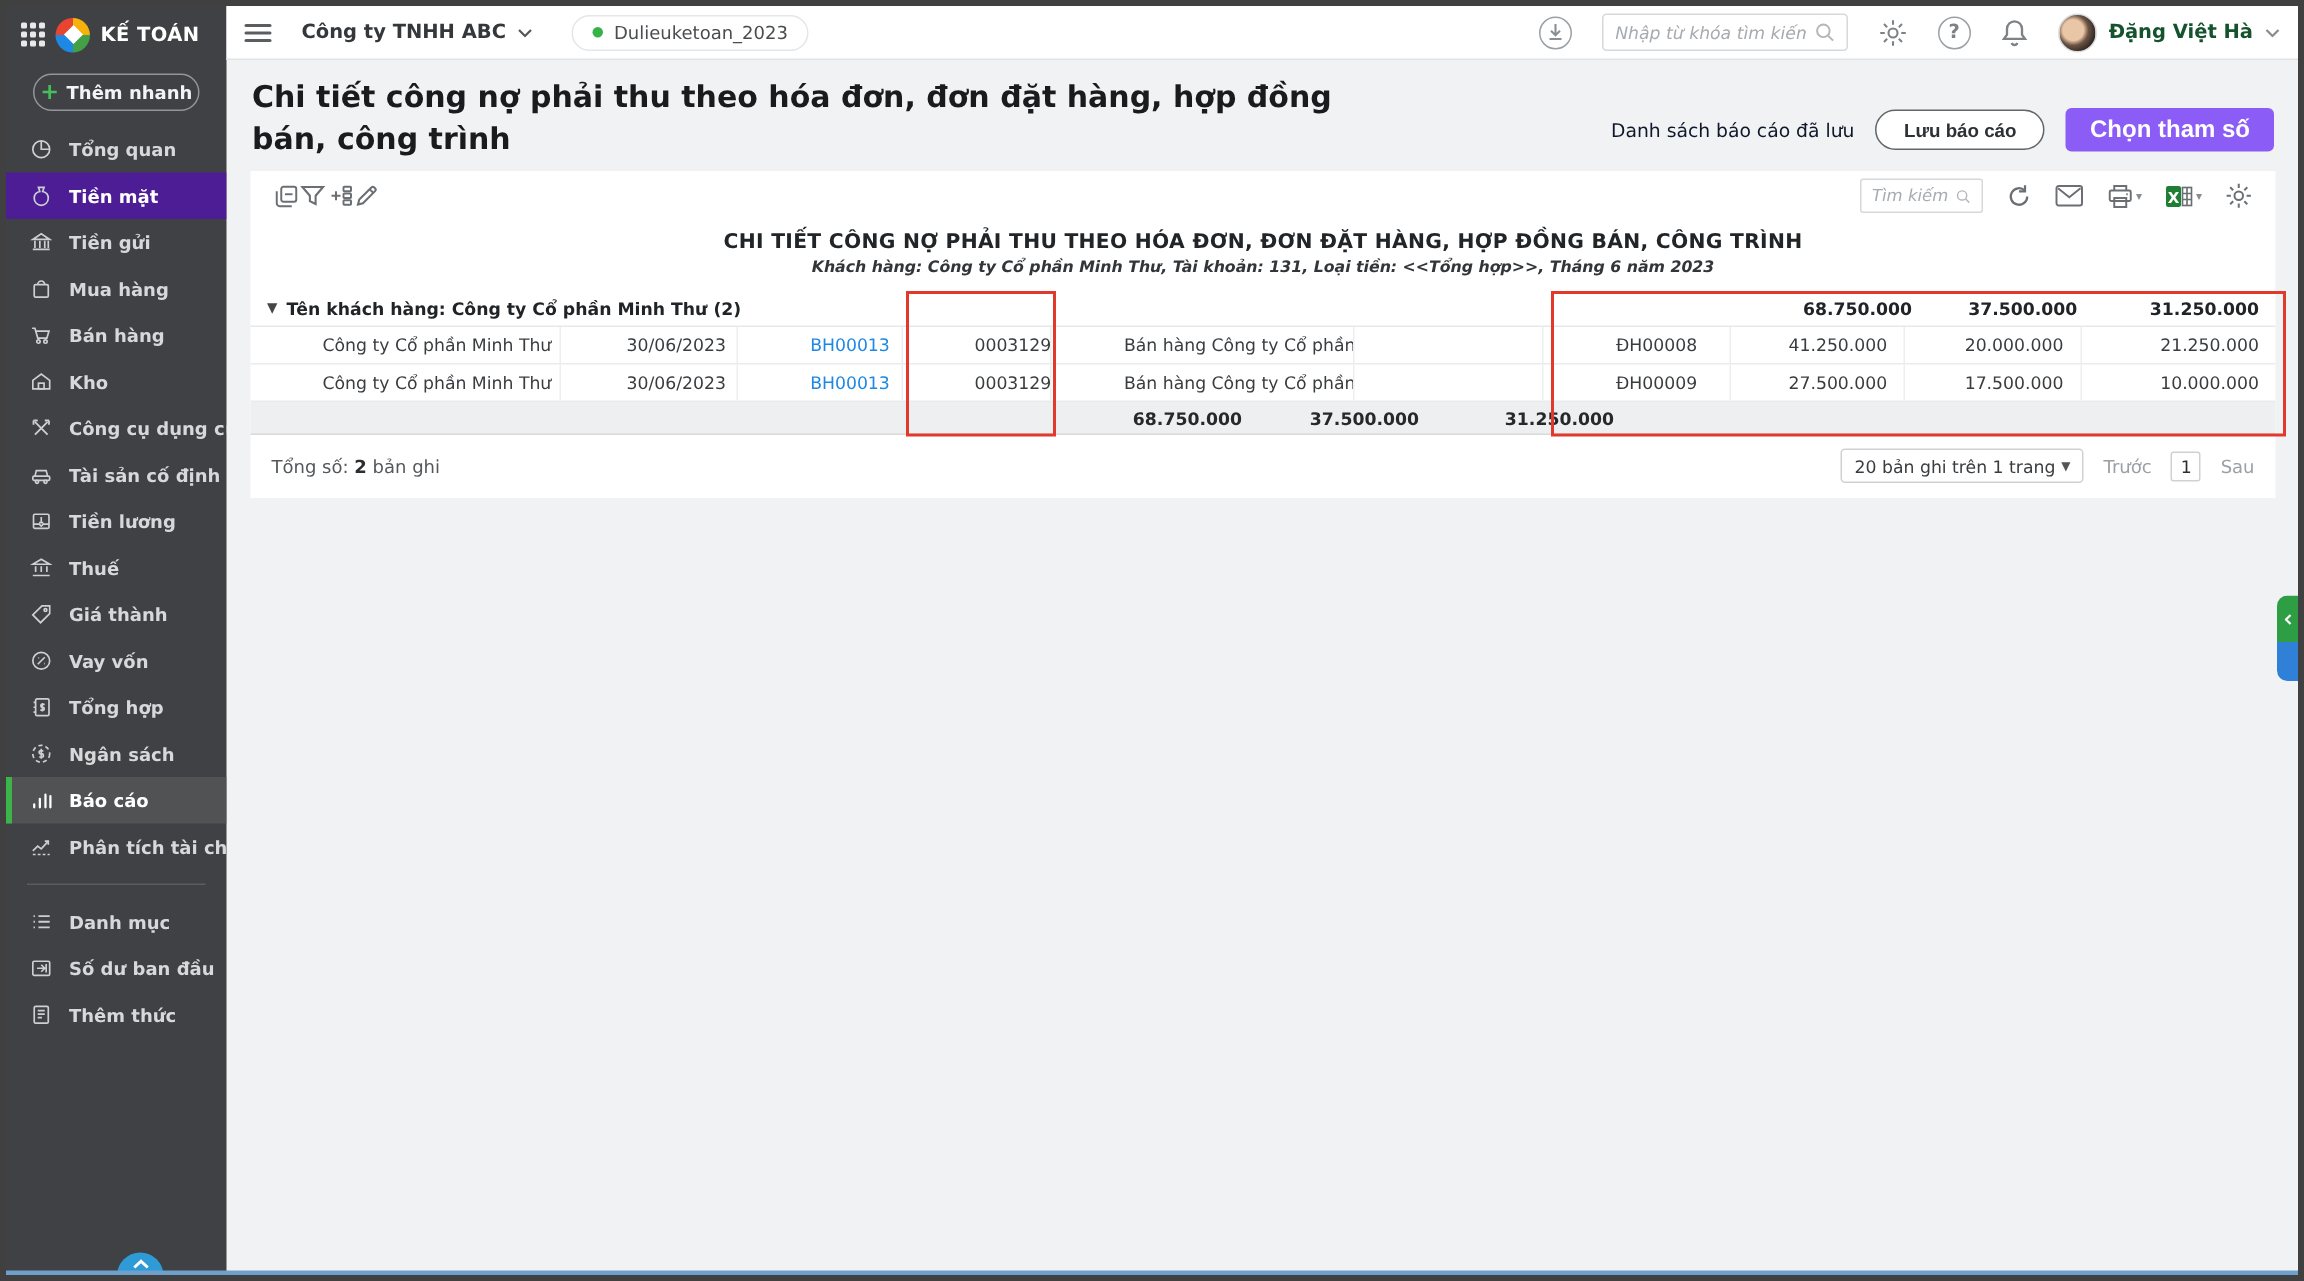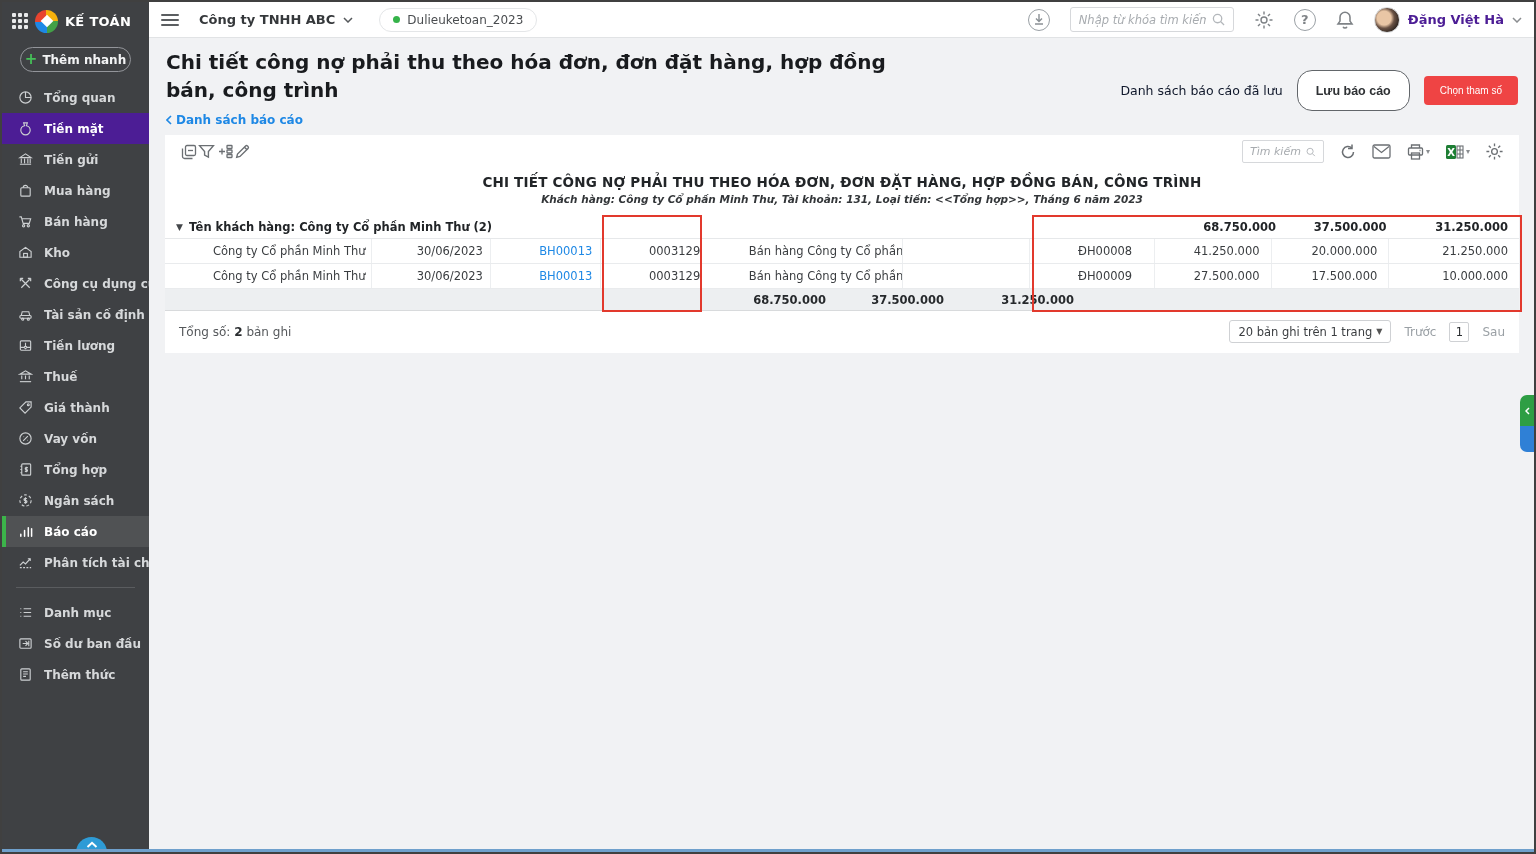--- a/index.html
+++ b/index.html
@@ -1,18 +1,18 @@
 <!DOCTYPE html>
 <html><head>
 <meta charset="utf-8">
 <style>
   * { box-sizing: border-box; margin: 0; padding: 0; }
   html,body { width:1536px; height:854px; }
   body { font-family:"DejaVu Sans","Liberation Sans",sans-serif; overflow:hidden; background:#f1f2f4; }
-  .frame { position:relative; width:1536px; height:854px; border:2px solid #404040; overflow:hidden; background:#f1f2f4; }
+  .frame { position:relative; width:1536px; height:854px; border:4px solid #404040; overflow:hidden; background:#f1f2f4; }
 
   
   .sidebar { position:absolute; left:0; top:0; bottom:0; width:147px; background:#3f4144; color:#dcdddf; overflow:hidden; }
   .sb-top { height:38px; display:flex; align-items:center; gap:7px; padding:0 10px; }
   .grid-ic { display:grid; grid-template-columns:repeat(3,4px); grid-template-rows:repeat(3,4px); gap:2px; }
   .grid-ic span { background:#e8e9ea; width:4px; height:4px; border-radius:1px; }
   .logo { width:23px; height:23px; border-radius:50%; background:conic-gradient(from -90deg,#e8442f 0 25%,#f7b10c 25% 50%,#43a047 50% 75%,#1e88e5 75% 100%); position:relative; }
   .logo::after { content:""; position:absolute; left:50%; top:50%; width:9px; height:9px; background:#fff; transform:translate(-50%,-50%) rotate(45deg); }
   .brand { font-size:13px; font-weight:bold; color:#fff; letter-spacing:.3px; white-space:nowrap; }
   .quick-add { margin:7px 18px 10px 18px; height:25px; border:1px solid #93959a; border-radius:13px; display:flex; align-items:center; justify-content:center; gap:5px; font-size:12px; font-weight:bold; color:#f2f3f4; cursor:pointer; }
@@ -31,30 +31,30 @@
   .company { font-size:13px; font-weight:bold; color:#35383b; display:flex; align-items:center; gap:8px; cursor:pointer; }
   .db-pill { margin-left:26px; border:1px solid #e4e6e8; border-radius:14px; height:24px; display:flex; align-items:center; gap:7px; padding:0 13px; font-size:12px; color:#4a4d50; cursor:pointer; }
   .dot { width:7px; height:7px; border-radius:50%; background:#35b34a; }
   .tb-right { margin-left:auto; display:flex; align-items:center; gap:20px;justify-content:flex-end; }
   .circle-ic { width:22px; height:22px; border-radius:50%; border:1.4px solid #9aa0a5; display:flex; align-items:center; justify-content:center; color:#8a9095; cursor:pointer; }
   .tb-search { width:164px; height:25px; border:1px solid #d6d8db; border-radius:3px; display:flex; align-items:center; padding:0 8px; gap:6px; }
   .tb-search input { border:none; outline:none; flex:1; font-size:11.5px; font-style:italic; color:#555; width:100%; font-family:inherit; background:transparent; }
   .tb-search input::placeholder { color:#a7abaf; }
   .user { display:flex; align-items:center; gap:8px; cursor:pointer; }
   .avatar { width:26px; height:26px; border-radius:50%; background:radial-gradient(circle at 38% 42%, #e9c6a5 0 34%, #6b5345 50%, #2f2621 75%); border:1px solid #d9dbdd; }
-  .uname { font-size:13px; font-weight:bold; color:#4c1d95; }
+  .uname { font-size:13px; font-weight:bold; color:#14532d; }
 
   
   .content { position:absolute; left:147px; right:0; top:37px; bottom:0; }
   .page-head { position:relative; padding:10px 16px 0 17px; }
   .page-title { width:750px; font-size:20px; font-weight:bold; color:#191b1e; line-height:1.38; }
   .head-actions { position:absolute; right:16px; top:31px; display:flex; align-items:center; gap:14px; }
   .link { color:#0f172a; font-size:12.5px; cursor:pointer; }
-  .btn-outline { height:41px; border:1px solid #62666a; border-radius:15px; background:#fff; padding:0 18px; font-size:12.5px; font-weight:bold; color:#2e3134; display:flex; align-items:center; cursor:pointer; }
-  .btn-green { height:29px; border:none; border-radius:4px; background:#ef4444; padding:0 16px; font-size:10px; font-weight:normal; color:#fff; display:flex; align-items:center; cursor:pointer; }
+  .btn-outline { height:27px; border:1px solid #62666a; border-radius:15px; background:#fff; padding:0 18px; font-size:12.5px; font-weight:bold; color:#2e3134; display:flex; align-items:center; cursor:pointer; }
+  .btn-green { height:29px; border:none; border-radius:4px; background:#8b5cf6; padding:0 16px; font-size:16px; font-weight:bold; color:#fff; display:flex; align-items:center; cursor:pointer; }
   .back-link { margin-top:9px; font-size:12px; color:#1e88e5; display:flex; align-items:center; gap:4px; cursor:pointer; font-weight:600; }
 
   
   .card { margin:8px 15px 0 16px; background:#fff; }
   .tools { height:33px; display:flex; align-items:center; padding:0 15px; color:#6b6f73; }
   .tool { cursor:pointer; display:flex; align-items:center; }
   .tools-right { margin-left:auto; display:flex; align-items:center; gap:15px; }
   .mini-search { width:82px; height:23px; border:1px solid #d6d8db; border-radius:2px; display:flex; align-items:center; padding:0 7px; gap:4px; }
   .mini-search input { border:none; outline:none; width:100%; font-size:11px; font-style:italic; color:#555; font-family:inherit; }
   .mini-search input::placeholder { color:#a7abaf; }
@@ -360,26 +360,20 @@
     </div>
   </div>
 
   <div class="content">
     <div class="page-head">
       <div class="page-title">Chi tiết công nợ phải thu theo hóa đơn, đơn đặt hàng, hợp đồng bán, công trình</div>
       <div class="head-actions">
         <span class="link">Danh sách báo cáo đã lưu</span>
         <button class="btn-outline">Lưu báo cáo</button>
         <button class="btn-green">Chọn tham số</button>
-      </div>
-      <div class="back-link">
-        <svg width="6" height="10" viewBox="0 0 6 10" fill="none" stroke="#1e88e5" stroke-width="1.6">
-            <path d="M5 1L1 5l4 4"></path>
-          </svg>
-        <span>Danh sách báo cáo</span>
       </div>
     </div>
 
     <div class="card">
 
       <div class="tools">
         <span class="tool">
           <svg width="18" height="18" viewBox="0 0 18 18" fill="none" stroke="#6b6f73" stroke-width="1.3">
               <rect x="5.5" y="2.5" width="10" height="10" rx="1.5"></rect>
               <path d="M12.5 15.5h-8a2 2 0 0 1-2-2v-8"></path>

